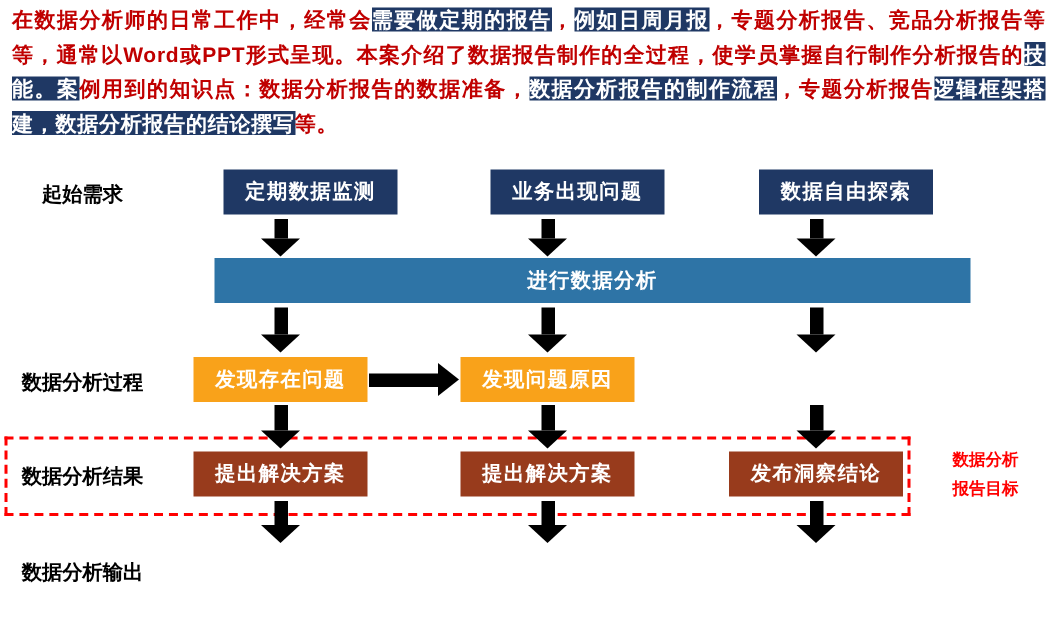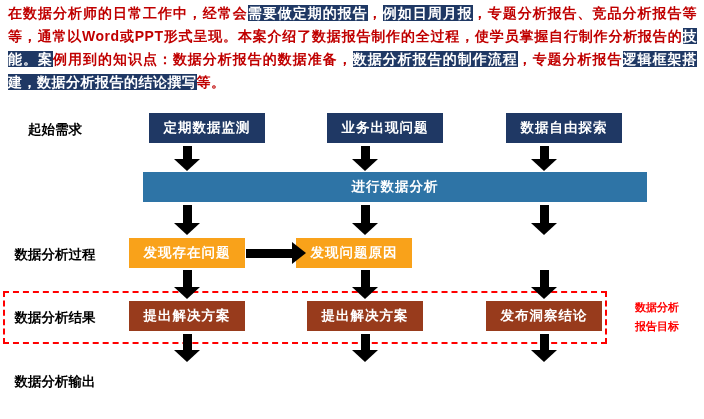--- a/index.html
+++ b/index.html
@@ -101,21 +101,21 @@
   <div class="arrow-down" style="left:352px;top:107px;height:30px">
       <div class="stem"></div>
       <div class="head"></div>
     </div>
   <div class="arrow-down" style="left:531px;top:107px;height:30px">
       <div class="stem"></div>
       <div class="head"></div>
     </div>
 
   <div class="box orange" style="left:129px;top:140px">发现存在问题</div>
-  <div class="box orange" style="left:296px;top:140px">发现问题原因</div>
+  <div class="box orange" style="left:307px;top:140px">发现问题原因</div>
 
   <div class="arrow-right" style="left:246px;top:144px;width:60px;height:22px">
       <div class="stem"></div>
       <div class="head"></div>
     </div>
 
   <div class="arrow-down" style="left:174px;top:172px;height:29px">
       <div class="stem"></div>
       <div class="head"></div>
     </div>

